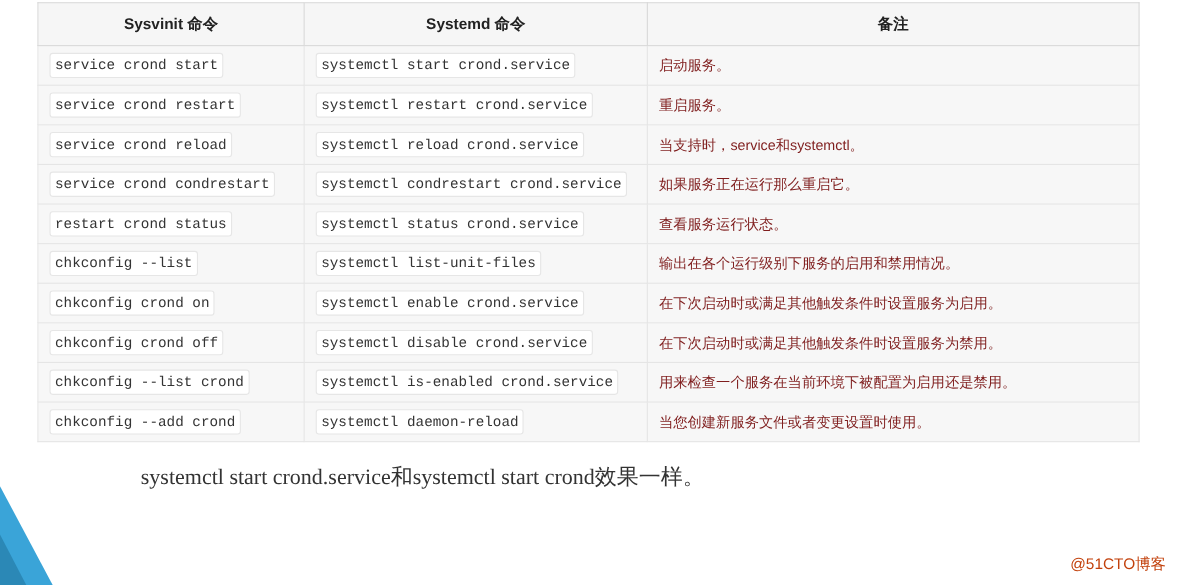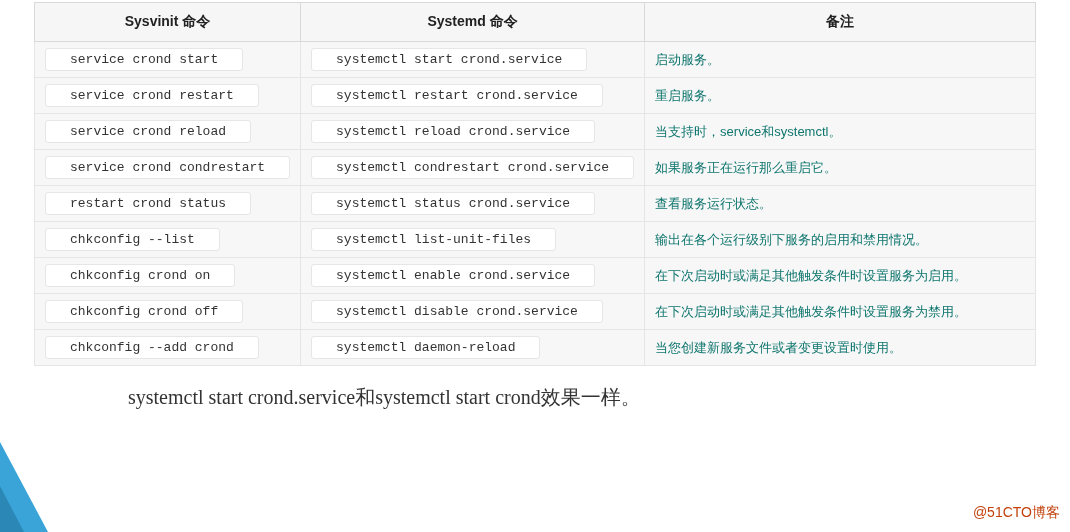--- a/index.html
+++ b/index.html
@@ -39,26 +39,26 @@
       vertical-align: middle;
       background: #f7f7f7;
     }
     .code-cell {
       display: inline-block;
       font-family: "Consolas", "Menlo", "Courier New", monospace;
       font-size: 13px;
       background: #ffffff;
       border: 1px solid #e6e6e6;
       border-radius: 3px;
-      padding: 3px 24px;
+      padding: 3px 4px;
       color: #333;
       white-space: nowrap;
     }
     .desc-cell {
-      color: #0f766e;
+      color: #7f1d1d;
       font-size: 13px;
     }
     .col-sysv {
       width: 242px;
     }
     .col-systemd {
       width: 312px;
     }
     .footer-note {
       font-family: "SimSun", "KaiTi", "STKaiti", serif;
@@ -147,20 +147,25 @@
           <td><span class="code-cell">chkconfig crond on</span></td>
           <td><span class="code-cell">systemctl enable crond.service</span></td>
           <td class="desc-cell">在下次启动时或满足其他触发条件时设置服务为启用。</td>
         </tr>
         <tr>
           <td><span class="code-cell">chkconfig crond off</span></td>
           <td><span class="code-cell">systemctl disable crond.service</span></td>
           <td class="desc-cell">在下次启动时或满足其他触发条件时设置服务为禁用。</td>
         </tr>
         <tr>
+          <td><span class="code-cell">chkconfig --list crond</span></td>
+          <td><span class="code-cell">systemctl is-enabled crond.service</span></td>
+          <td class="desc-cell">用来检查一个服务在当前环境下被配置为启用还是禁用。</td>
+        </tr>
+        <tr>
           <td><span class="code-cell">chkconfig --add crond</span></td>
           <td><span class="code-cell">systemctl daemon-reload</span></td>
           <td class="desc-cell">当您创建新服务文件或者变更设置时使用。</td>
         </tr>
       </tbody>
   </table>
   <div class="footer-note">systemctl start crond.service和systemctl start crond效果一样。</div>
 </div>
 
 <div class="watermark">@51CTO博客</div>

